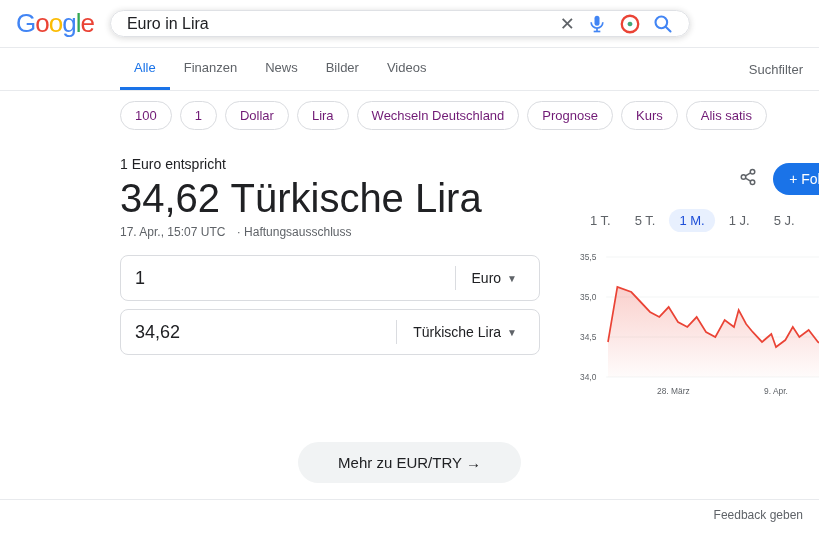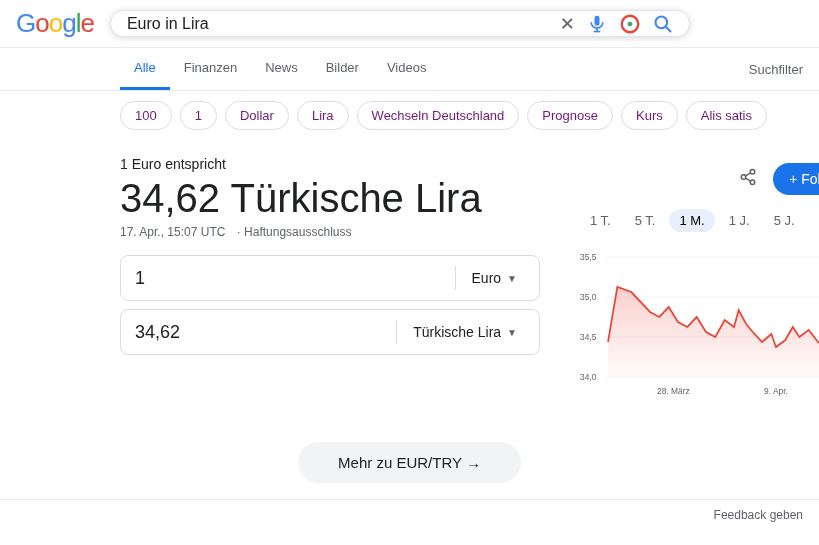--- a/index.html
+++ b/index.html
@@ -52,21 +52,21 @@
     
     .action-buttons { display: flex; align-items: center; gap: 8px; margin-top: 4px; }
     .share-btn { background: none; border: none; cursor: pointer; padding: 8px; border-radius: 50%; color: #5f6368; }
     .follow-btn { background: #1a73e8; color: #fff; border: none; border-radius: 20px; padding: 8px 16px; font-size: 14px; cursor: pointer; display: flex; align-items: center; gap: 4px; }
 
     .header-right { display: flex; justify-content: flex-end; margin-bottom: 12px; }
 
     
     .chart-tabs { display: flex; gap: 4px; margin-bottom: 10px; }
     .chart-tab { padding: 4px 10px; font-size: 13px; color: #5f6368; cursor: pointer; border-radius: 4px; border: none; background: none; }
-    .chart-tab.active { background: #e8f0fe; color: #000000; border-radius: 16px; }
+    .chart-tab.active { background: #e8f0fe; color: #1d4ed8; border-radius: 16px; }
 
     
     .chart-container { position: relative; height: 160px; width: 100%; }
 
     
     .more-btn-container { display: flex; justify-content: center; margin-top: 24px; padding-bottom: 16px; }
     .more-btn { background: #f1f3f4; border: none; border-radius: 24px; padding: 12px 40px; font-size: 15px; color: #202124; cursor: pointer; display: flex; align-items: center; gap: 8px; }
 
     
     .feedback { text-align: right; padding: 8px 16px; font-size: 12px; color: #5f6368; cursor: pointer; border-top: 1px solid #e8eaed; }

